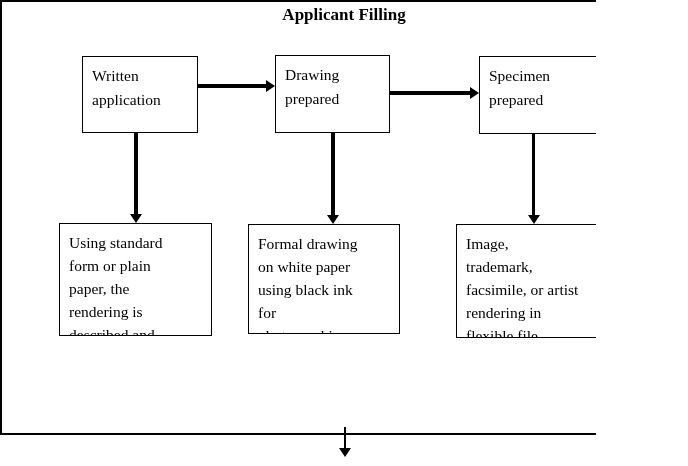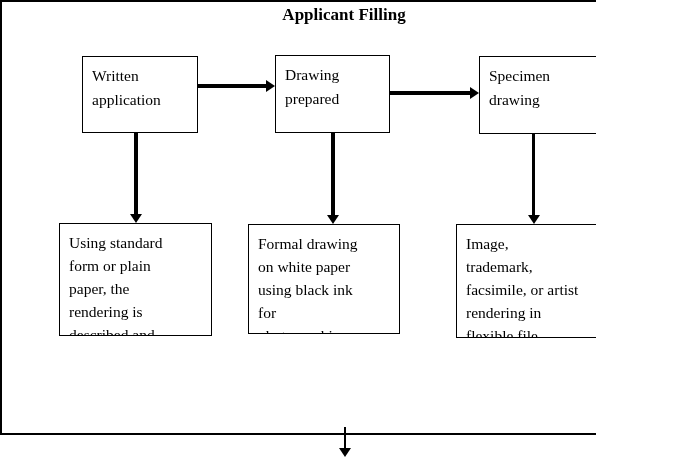--- a/index.html
+++ b/index.html
@@ -98,21 +98,21 @@
 
   <div class="title">Applicant Filling</div>
 
   <div class="node top-a">Written
 application</div>
 
   <div class="node top-b">Drawing
 prepared</div>
 
   <div class="node top-c">Specimen
-drawing</div>
+prepared</div>
 
   <div class="arrow-h arrow-h1"></div>
 
   <div class="arrow-h arrow-h2"></div>
 
   <div class="arrow-v arrow-v1"></div>
 
   <div class="arrow-v arrow-v2"></div>
 
   <div class="arrow-v arrow-v3"></div>

